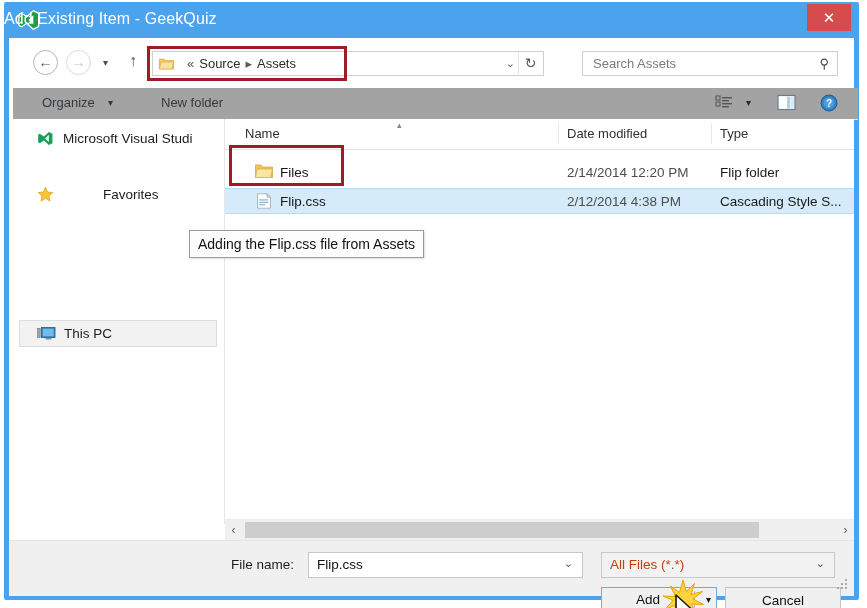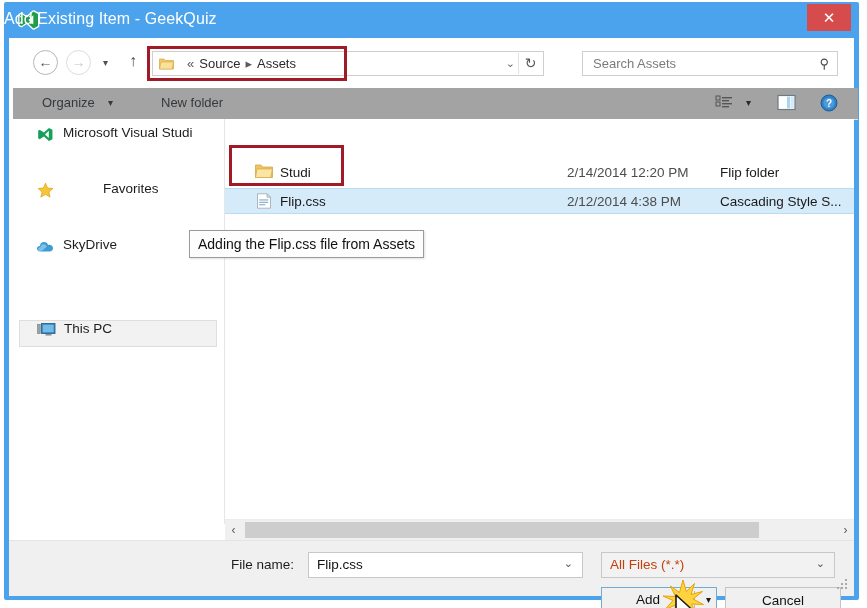--- a/index.html
+++ b/index.html
@@ -221,21 +221,21 @@
     width: 215px;
     height: 405px;
     background: #ffffff;
   }
   .nav-item {
     position: absolute;
     left: 10px;
     width: 198px;
     height: 27px;
     display: flex;
-    align-items: flex-start;
+    align-items: center;
     font-size: 13.5px;
     color: #1d1d1d;
     cursor: pointer;
     box-sizing: border-box;
   }
   .nav-item .nav-ico {
     width: 20px; height: 18px;
     margin-right: 8px; margin-left: 16px;
     flex: 0 0 auto;
     display: flex; align-items: center; justify-content: center;
@@ -569,56 +569,55 @@
 
         <div class="nav-item" style="top:62px;gap:40px;">
           <span class="nav-ico">
             <svg width="17" height="17" viewBox="0 0 18 18">
               <path d="M9 1.2 L11.2 6.4 L16.8 6.9 L12.6 10.6 L13.9 16 L9 13.1 L4.1 16 L5.4 10.6 L1.2 6.9 L6.8 6.4 Z" fill="#f7c637" stroke="#d8a41c" stroke-width="0.8"></path>
             </svg>
           </span>
           <span>Favorites</span>
         </div>
 
-        <div class="nav-item" style="top:118px;">
-          <span class="nav-ico">
-            <svg width="19" height="15" viewBox="0 0 19 15">
-              <path d="M4.5 12.5 C2 12.5 1 11 1 9.5 C1 8 2.3 6.8 3.9 6.9 C4.1 4.6 5.9 3 8 3 C10 3 11.6 4.3 12.1 6.1 C12.6 5.8 13.2 5.7 13.8 5.8 C15.8 6 17 7.5 17 9.2 C17 11 15.7 12.5 13.6 12.5 Z" fill="#3d9bd4"></path>
-              <path d="M5 12.5 C3.1 12.5 2.2 11.4 2.2 10.2 C2.2 9 3.2 8.1 4.4 8.2 C4.7 6.5 6 5.3 7.6 5.3 C9.2 5.3 10.4 6.4 10.8 7.8 Z" fill="#7fc2e8"></path>
-            </svg>
-          </span>
-          <span>SkyDrive</span>
-        </div>
 
         <div class="nav-item selected" style="top:174px;">
           <span class="nav-ico">
             <svg width="19" height="16" viewBox="0 0 19 16">
               <rect x="0.6" y="2.5" width="2.6" height="9" fill="#9aa3ab" stroke="#6f777e" stroke-width="0.6"></rect>
               <rect x="4.5" y="1.5" width="13.5" height="10" fill="#2f88c8" stroke="#35637f" stroke-width="0.9"></rect>
               <rect x="5.8" y="2.8" width="10.8" height="7.4" fill="#74bbe8"></rect>
               <rect x="8.5" y="12" width="6" height="1.6" fill="#8d969e"></rect>
             </svg>
           </span>
           <span>This PC</span>
         </div>
 
 
       </div>
 
       <div id="splitter"></div>
 
       <div id="filelist">
 
+        <div id="col-header">
+          <div class="col-h" style="left:20px;">Name</div>
+          <div id="sort-arrow">▴</div>
+          <div class="col-div" style="left:333px;"></div>
+          <div class="col-h" style="left:342px;">Date modified</div>
+          <div class="col-div" style="left:486px;"></div>
+          <div class="col-h" style="left:495px;">Type</div>
+        </div>
 
         <div class="file-row" style="top:40px;">
           <svg class="fr-icon" viewBox="0 0 18 16">
             <path d="M0.5 2 L6 2 L7.4 4 L17.5 4 L17.5 14.5 L0.5 14.5 Z" fill="#f0c45f" stroke="#cfa23a" stroke-width="0.7"></path>
             <path d="M2 6 L17.5 6 L15.6 14.5 L0.5 14.5 Z" fill="#fae5a3" stroke="#cfa23a" stroke-width="0.6"></path>
           </svg>
-          <span class="fr-name">Studi</span>
+          <span class="fr-name">Files</span>
           <span class="fr-date">2/14/2014 12:20 PM</span>
           <span class="fr-type">Flip folder</span>
         </div>
 
         <div class="file-row selected" style="top:69px;">
           <svg class="fr-icon" viewBox="0 0 18 16">
             <path d="M2.5 0.8 L12 0.8 L15.5 4.3 L15.5 15.2 L2.5 15.2 Z" fill="#ffffff" stroke="#9aa7b0" stroke-width="0.8"></path>
             <path d="M12 0.8 L15.5 4.3 L12 4.3 Z" fill="#d8e2e9" stroke="#9aa7b0" stroke-width="0.7"></path>
             <rect x="4.2" y="6.4" width="9" height="1.1" fill="#7fa8c8"></rect>
             <rect x="4.2" y="8.8" width="9" height="1.1" fill="#7fa8c8"></rect>

